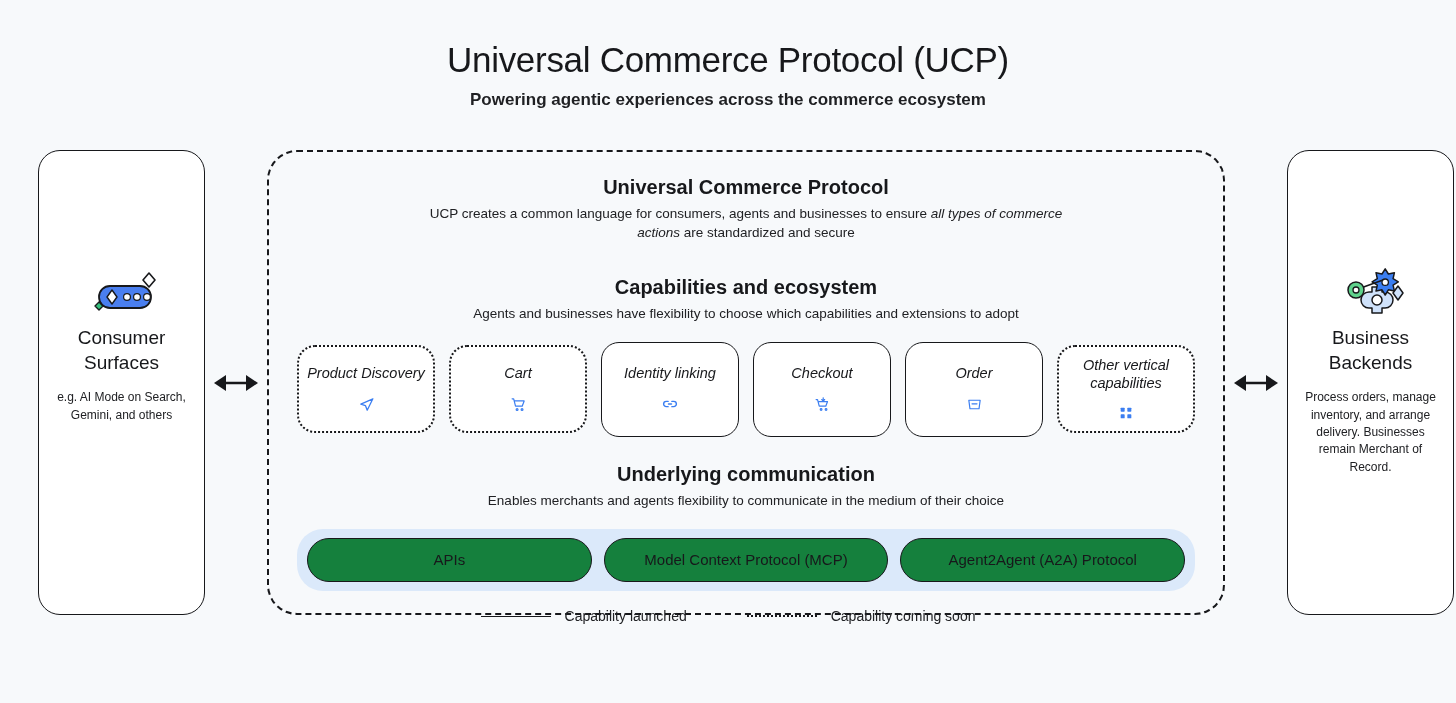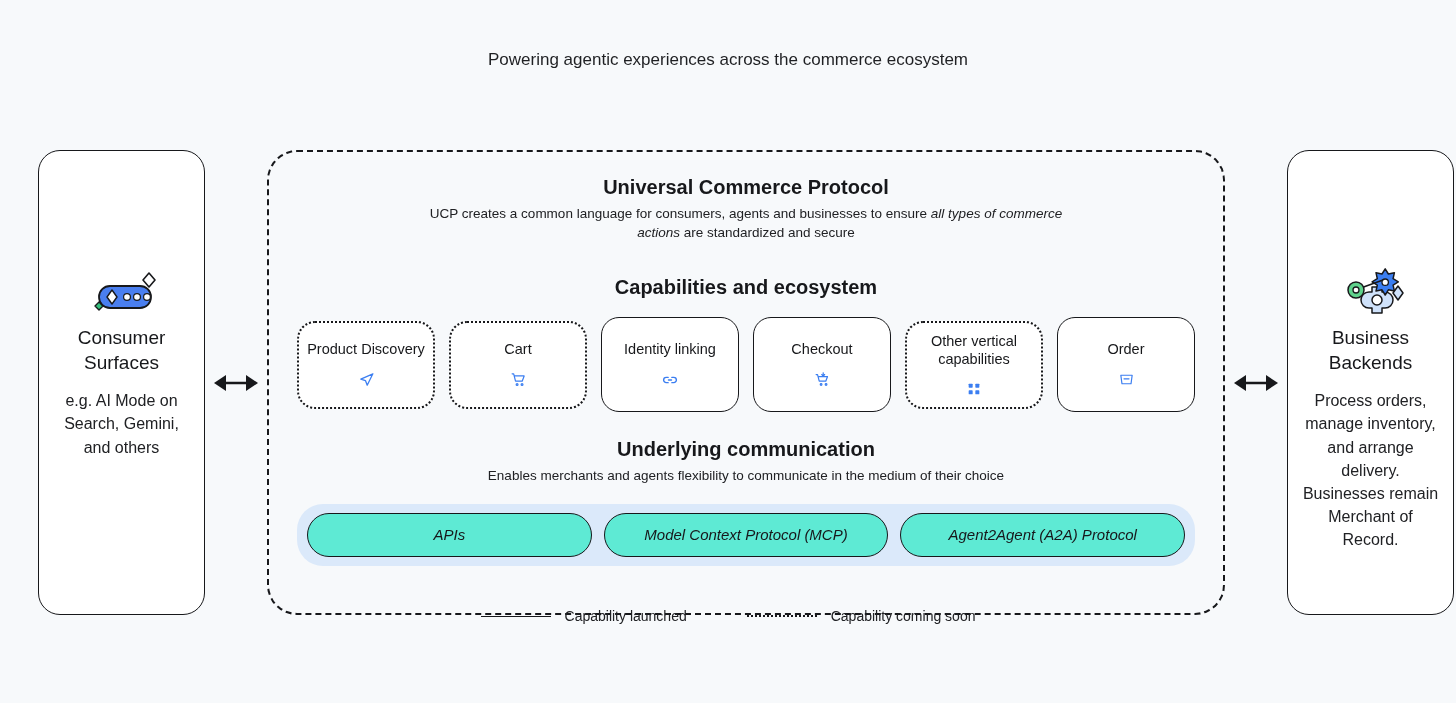--- a/index.html
+++ b/index.html
@@ -22,21 +22,21 @@
   }
   .page-title {
     font-size: 35px;
     font-weight: 400;
     letter-spacing: -0.3px;
     color: #17181b;
     line-height: 1.15;
   }
   .page-subtitle {
     font-size: 17px;
-    font-weight: 400;
+    font-weight: 700;
     color: #1f2023;
     margin-top: 10px;
   }
 
   
   .stage {
     position: absolute;
     top: 150px;
     left: 0;
     width: 1456px;
@@ -64,21 +64,21 @@
   .panel-icon { height: 58px; display: flex; align-items: center; justify-content: center; }
   .panel-title {
     font-size: 19px;
     font-weight: 400;
     line-height: 1.32;
     text-align: center;
     margin-top: 8px;
     color: #17181b;
   }
   .panel-desc {
-    font-size: 16px;
+    font-size: 12px;
     line-height: 1.45;
     text-align: center;
     margin-top: 14px;
     color: #202124;
     padding: 0 12px;
   }
 
   
   .arrow {
     flex: none;
@@ -122,20 +122,21 @@
   .block-gap-2 { height: 18px; }
   .block-gap-3 { height: 26px; }
 
   
   .cap-row {
     display: flex;
     align-items: center;
     justify-content: center;
     gap: 14px;
     width: 100%;
+    font-style: italic;
   }
   .cap-card {
     width: 138px;
     background: #ffffff;
     border-radius: 18px;
     display: flex;
     flex-direction: column;
     align-items: center;
     justify-content: center;
     text-align: center;
@@ -170,29 +171,28 @@
     background: #dbe9fa;
     border-radius: 26px;
     padding: 9px 10px;
     display: flex;
     gap: 12px;
     justify-content: center;
   }
   .proto-pill {
     flex: 1 1 0;
     height: 44px;
-    background: #5eead4;
+    background: #15803d;
     border: 1.8px solid #17181b;
     border-radius: 24px;
     display: flex;
     align-items: center;
     justify-content: center;
     font-size: 15px;
     color: #17181b;
-    font-style: italic;
   }
 
   
   .legend {
     position: absolute;
     top: 608px;
     left: 0;
     width: 1456px;
     display: flex;
     justify-content: center;
@@ -208,20 +208,21 @@
   }
   .legend-line-dotted {
     width: 70px; height: 0;
     border-top: 2px dotted #17181b;
   }
 </style>
 </head>
 <body>
 
 <div class="header">
+  <div class="page-title">Universal Commerce Protocol (UCP)</div>
   <div class="page-subtitle">Powering agentic experiences across the commerce ecosystem</div>
 </div>
 
 <div class="stage">
 
   <div class="side-panel left">
     <div class="panel-icon">
       <svg width="74" height="52" viewBox="0 0 74 52">
         <path d="M10 44 L14 40 L18 44 L14 48 Z" fill="#34c07c" stroke="#17181b" stroke-width="1.4" stroke-linejoin="round"></path>
         <rect x="14" y="24" width="52" height="22" rx="11" fill="#4a7ff0" stroke="#17181b" stroke-width="1.8"></rect>
@@ -250,20 +251,21 @@
   <div class="ucp-box">
 
     <div class="section-title">Universal Commerce Protocol</div>
     <div class="section-sub">
       <span>UCP creates a common language for consumers, agents and businesses to ensure </span><em>all types of commerce actions</em><span> are standardized and secure</span>
     </div>
 
     <div class="block-gap-1"></div>
 
     <div class="section-title">Capabilities and ecosystem</div>
+    <div class="section-sub">Agents and businesses have flexibility to choose which capabilities and extensions to adopt</div>
 
     <div class="block-gap-2"></div>
 
     <div class="cap-row" id="cap-row">
         <div class="cap-card soon">
           <div class="cap-label">Product Discovery</div>
           <div class="cap-icon">
             <svg width="17" height="17" viewBox="0 0 24 24" fill="none" stroke="currentColor" stroke-width="1.8" stroke-linejoin="round">
               <path d="M21 4 L4 11.5 L10.5 13.5 L13 20 Z"></path>
             </svg>
@@ -294,37 +296,37 @@
           <div class="cap-icon">
             <svg width="17" height="17" viewBox="0 0 24 24" fill="none" stroke="currentColor" stroke-width="1.7" stroke-linecap="round" stroke-linejoin="round">
               <path d="M3 5h2l2.4 9.4h9.2L19 8H7"></path>
               <circle cx="10" cy="19" r="1.2"></circle>
               <circle cx="17" cy="19" r="1.2"></circle>
               <path d="M13 2.5v4"></path>
               <path d="M11 5l2 2 2-2"></path>
             </svg>
           </div>
         </div>
+        <div class="cap-card launched">
+          <div class="cap-label">Order</div>
+          <div class="cap-icon">
+            <svg width="17" height="17" viewBox="0 0 24 24" fill="none" stroke="currentColor" stroke-width="1.7" stroke-linecap="round" stroke-linejoin="round">
+              <path d="M4 6h16l-1.6 12H5.6L4 6z"></path>
+              <path d="M8.5 11h7"></path>
+            </svg>
+          </div>
+        </div>
         <div class="cap-card soon">
           <div class="cap-label">Other vertical capabilities</div>
           <div class="cap-icon">
             <svg width="16" height="16" viewBox="0 0 24 24" fill="currentColor">
               <rect x="4" y="4" width="6" height="6" rx="1"></rect>
               <rect x="14" y="4" width="6" height="6" rx="1"></rect>
               <rect x="4" y="14" width="6" height="6" rx="1"></rect>
               <rect x="14" y="14" width="6" height="6" rx="1"></rect>
-            </svg>
-          </div>
-        </div>
-        <div class="cap-card launched">
-          <div class="cap-label">Order</div>
-          <div class="cap-icon">
-            <svg width="17" height="17" viewBox="0 0 24 24" fill="none" stroke="currentColor" stroke-width="1.7" stroke-linecap="round" stroke-linejoin="round">
-              <path d="M4 6h16l-1.6 12H5.6L4 6z"></path>
-              <path d="M8.5 11h7"></path>
             </svg>
           </div>
         </div>
       </div>
 
     <div class="block-gap-3"></div>
 
     <div class="section-title">Underlying communication</div>
     <div class="section-sub">Enables merchants and agents flexibility to communicate in the medium of their choice</div>
 

